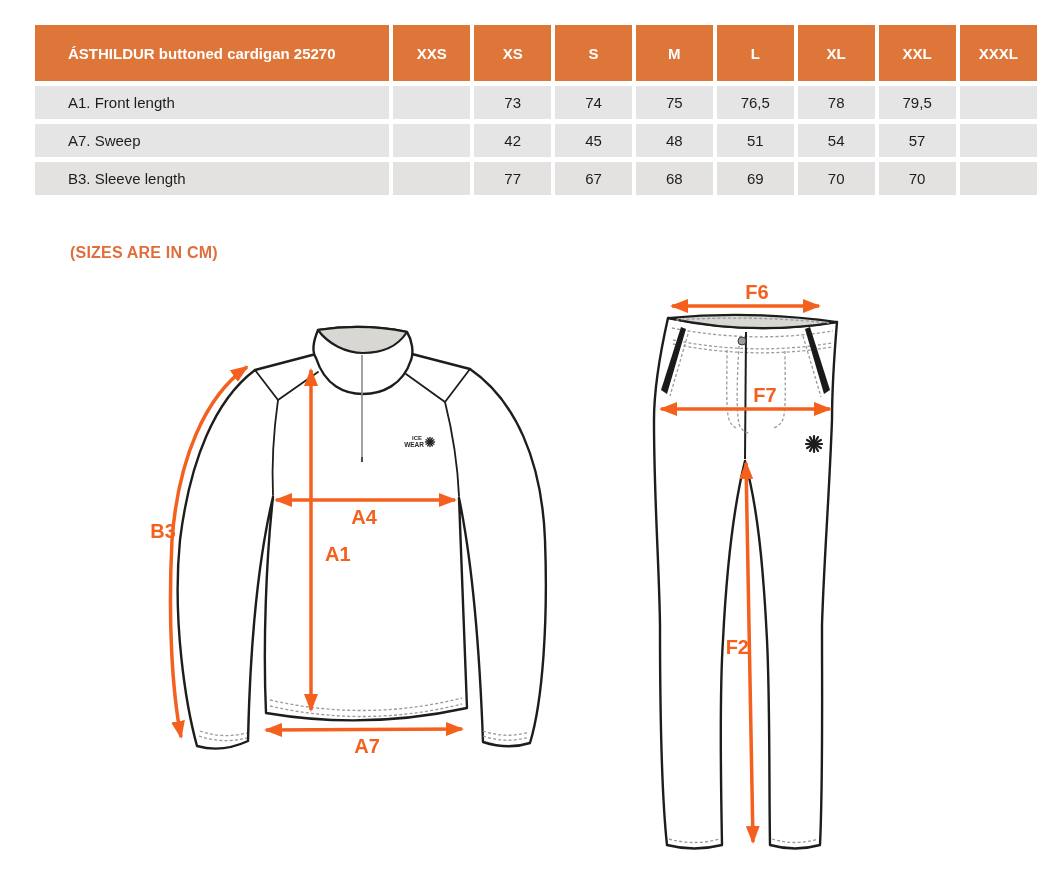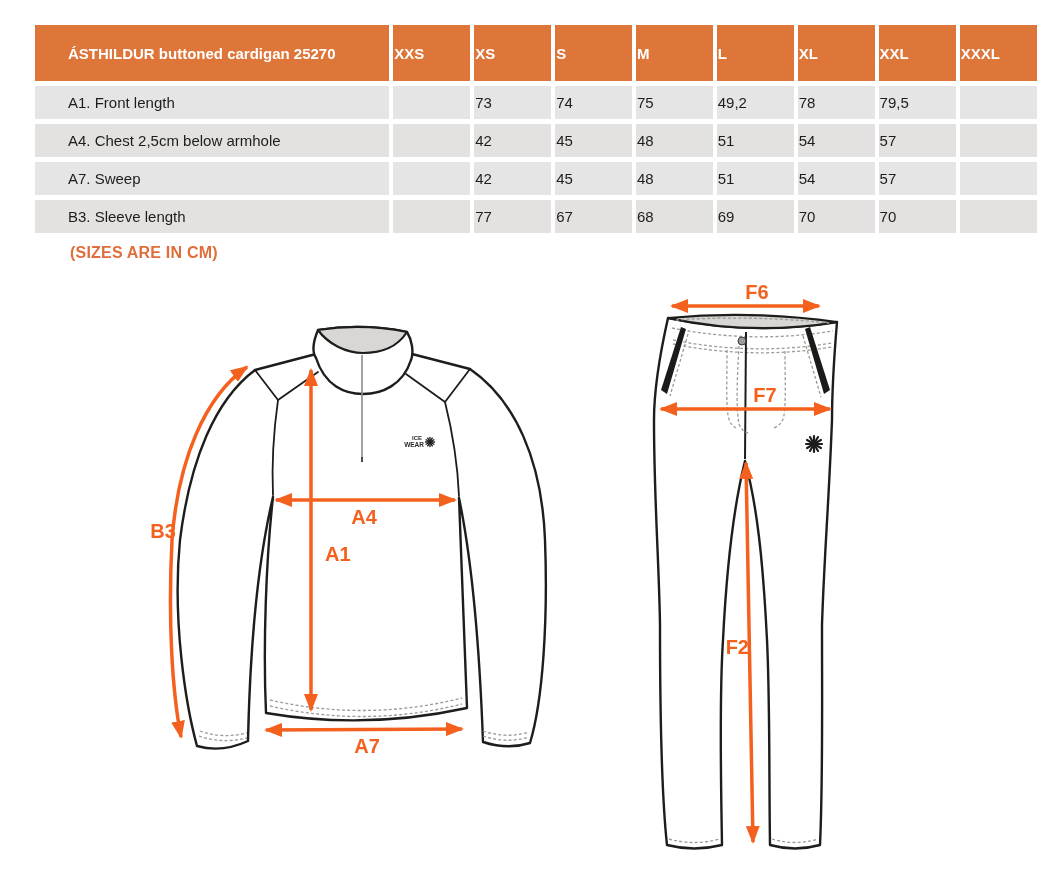--- a/index.html
+++ b/index.html
@@ -2,21 +2,21 @@
 <html><head>
 <meta charset="utf-8">
 <style>
   html,body{margin:0;padding:0;background:#ffffff;}
   .canvas{position:relative;width:1041px;height:896px;background:#fff;
           font-family:"Liberation Sans",sans-serif;overflow:hidden;}
 
   
   .tbl-wrap{position:absolute;left:31px;top:20px;}
   table.size-table{border-collapse:separate;border-spacing:4px 5px;}
-  table.size-table td{font-size:15px;color:#1d1d1b;text-align:left;vertical-align:middle;}
+  table.size-table td{font-size:15px;color:#1d1d1b;text-align:center;vertical-align:middle;}
   table.size-table tr.hdr td{background:#de7539;color:#ffffff;font-weight:bold;height:54px;}
   table.size-table tr.rowA td{background:#e5e5e5;height:31px;}
   table.size-table tr.rowB td{background:#e3e2e0;height:31px;}
   td.c0{width:325px;text-align:left !important;padding-left:33px;margin-top:12px;}
   td.cs{width:76px;}
 
   .sizes-note{position:absolute;left:70px;top:244px;font-size:16px;font-weight:bold;
               color:#e06e3c;letter-spacing:.2px;}
 
   
@@ -48,34 +48,23 @@
         <td class="cs">XL</td>
         <td class="cs">XXL</td>
         <td class="cs">XXXL</td>
       </tr>
       <tr class="rowA">
         <td class="c0">A1. Front length</td>
         <td class="cs"></td>
         <td class="cs">73</td>
         <td class="cs">74</td>
         <td class="cs">75</td>
-        <td class="cs">49,2</td>
+        <td class="cs">76,5</td>
         <td class="cs">78</td>
         <td class="cs">79,5</td>
-        <td class="cs"></td>
-      </tr>
-      <tr class="rowB">
-        <td class="c0">A4. Chest 2,5cm below armhole</td>
-        <td class="cs"></td>
-        <td class="cs">42</td>
-        <td class="cs">45</td>
-        <td class="cs">48</td>
-        <td class="cs">51</td>
-        <td class="cs">54</td>
-        <td class="cs">57</td>
         <td class="cs"></td>
       </tr>
       <tr class="rowA">
         <td class="c0">A7. Sweep</td>
         <td class="cs"></td>
         <td class="cs">42</td>
         <td class="cs">45</td>
         <td class="cs">48</td>
         <td class="cs">51</td>
         <td class="cs">54</td>

